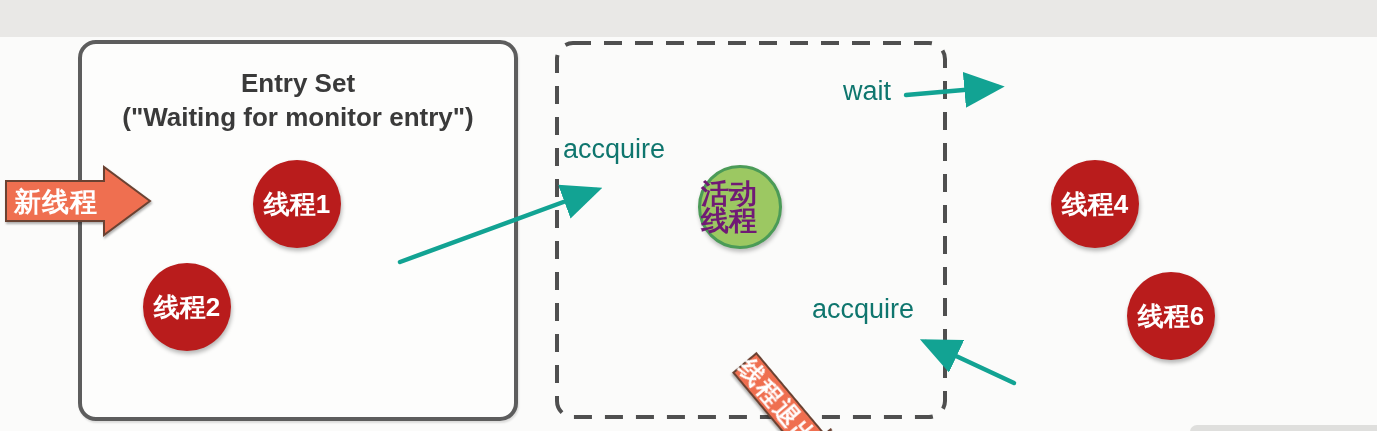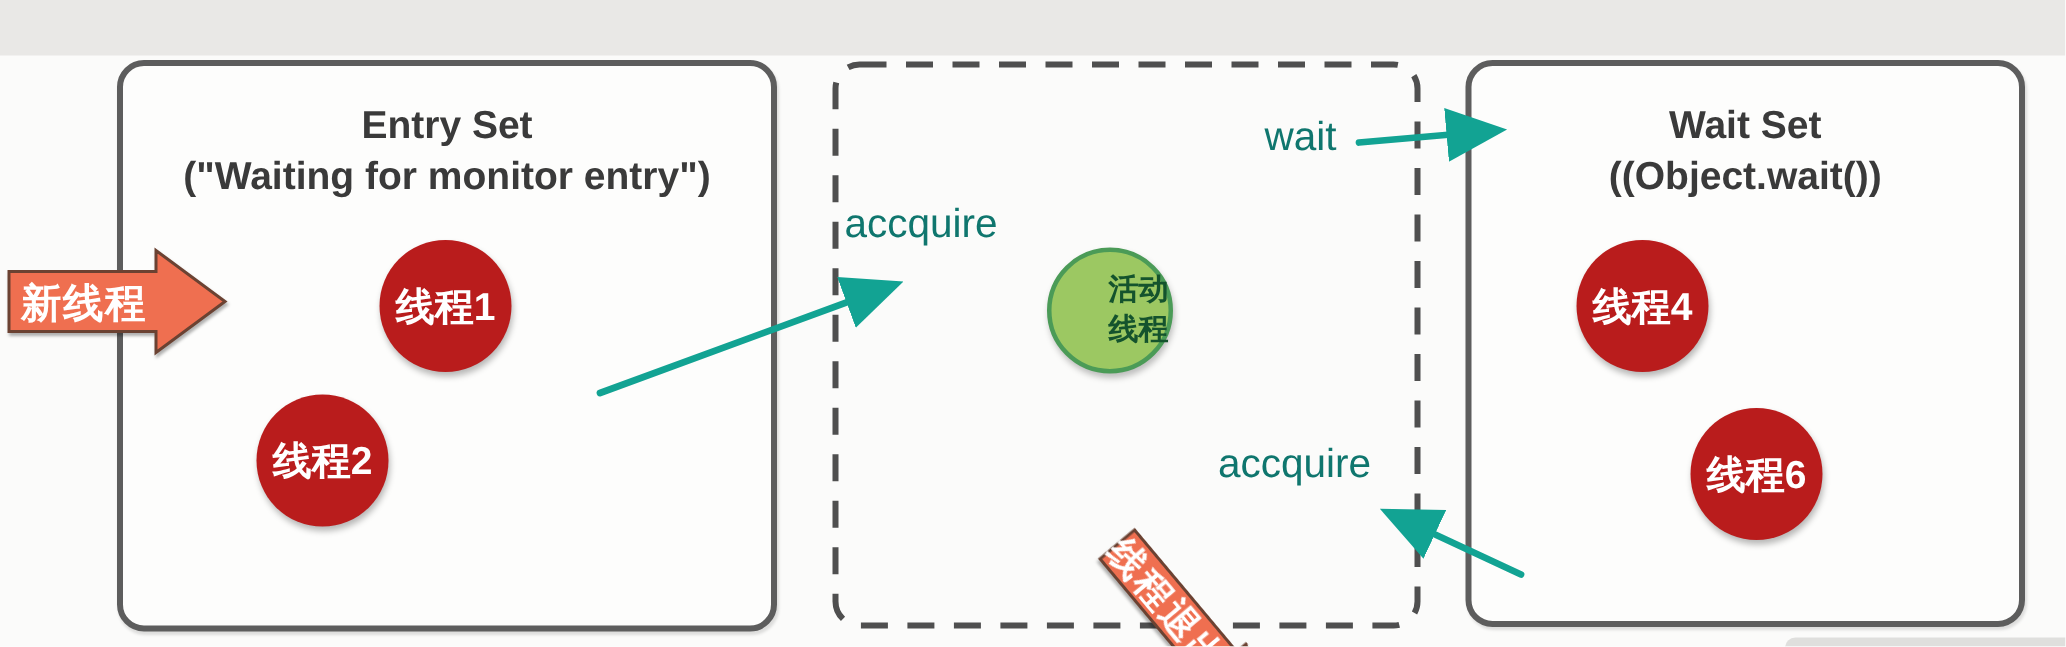--- a/index.html
+++ b/index.html
@@ -54,40 +54,40 @@
     color: #ffffff;
     font-size: 26px;
     font-weight: bold;
     display: flex;
     align-items: center;
     justify-content: center;
     box-shadow: 1px 3px 4px rgba(0,0,0,0.28);
     box-sizing: border-box;
   }
   .t1 { left: 253px; top: 160px; }
-  .t2 { left: 171px; top: 263px; }
+  .t2 { left: 143px; top: 263px; }
   .t3 { left: 311px; top: 299px; }
   .t4 { left: 1051px; top: 160px; }
   .t5 { left: 1217px; top: 160px; }
   .t6 { left: 1127px; top: 272px; }
 
   .active-thread {
     position: absolute;
     left: 698px; top: 165px;
     width: 84px; height: 84px;
     border-radius: 50%;
     background: #9cc862;
     border: 3px solid #4b9b57;
-    color: #14532d;
-    font-size: 20px;
+    color: #701a75;
+    font-size: 28px;
     font-weight: bold;
     line-height: 27px;
     display: flex;
     flex-direction: column;
-    align-items: flex-end;
+    align-items: flex-start;
     justify-content: center;
     box-sizing: border-box;
     box-shadow: 1px 3px 4px rgba(0,0,0,0.25);
   }
 
   .flow-label {
     position: absolute;
     color: #0f766e;
     font-size: 27px;
     white-space: nowrap;
@@ -138,26 +138,20 @@
     <div class="box-title">
       <div>Entry Set</div>
       <div>("Waiting for monitor entry")</div>
     </div>
   </div>
 
   <svg class="monitor-svg" viewBox="0 0 394 381">
     <rect x="3" y="3" width="388" height="374" rx="16" ry="16" fill="none" stroke-width="4" stroke-dasharray="18 13" stroke="#4f4f4f"></rect>
   </svg>
 
-  <div class="set-box wait-box">
-    <div class="box-title">
-      <div>Wait Set</div>
-      <div>((Object.wait())</div>
-    </div>
-  </div>
 
   <div class="thread t1">线程1</div>
   <div class="thread t2">线程2</div>
 
   <div class="active-thread">
     <span>活动</span>
     <span>线程</span>
   </div>
 
   <div class="thread t4">线程4</div>

